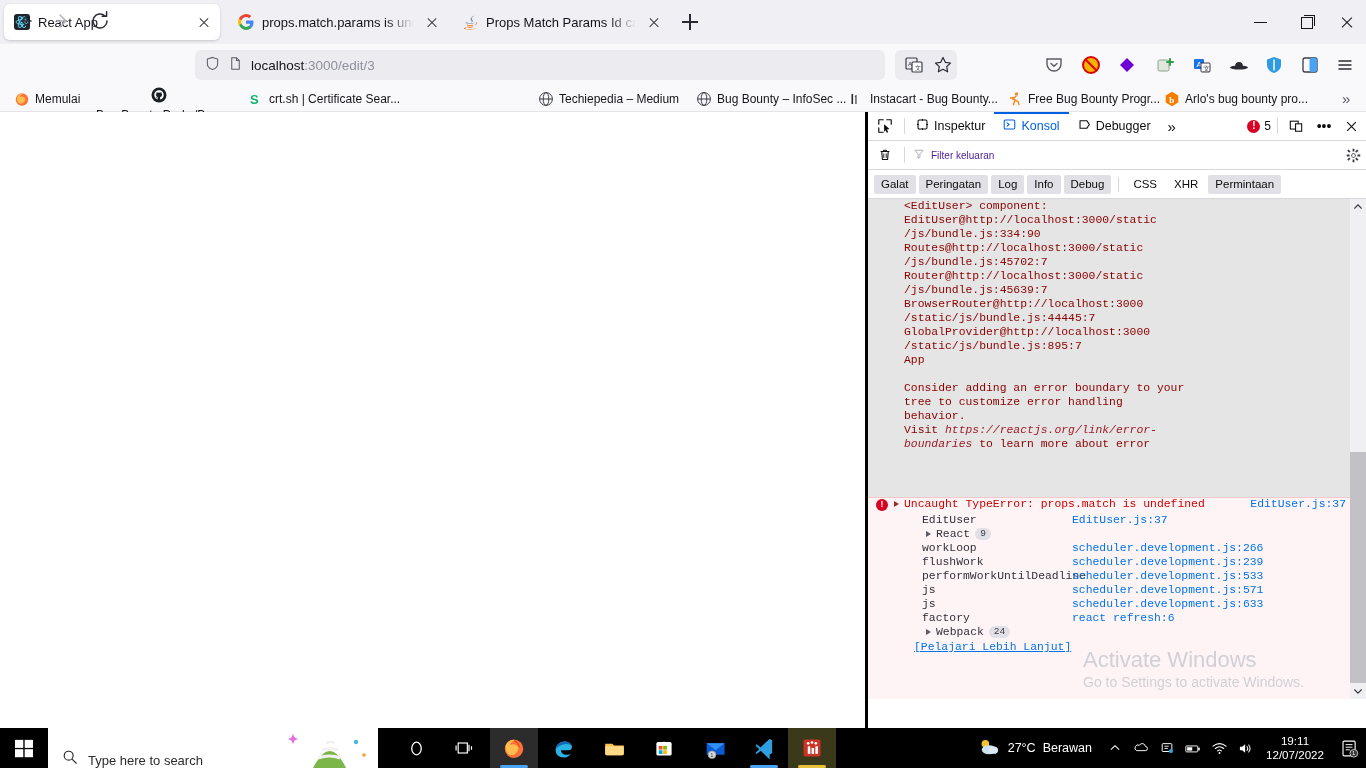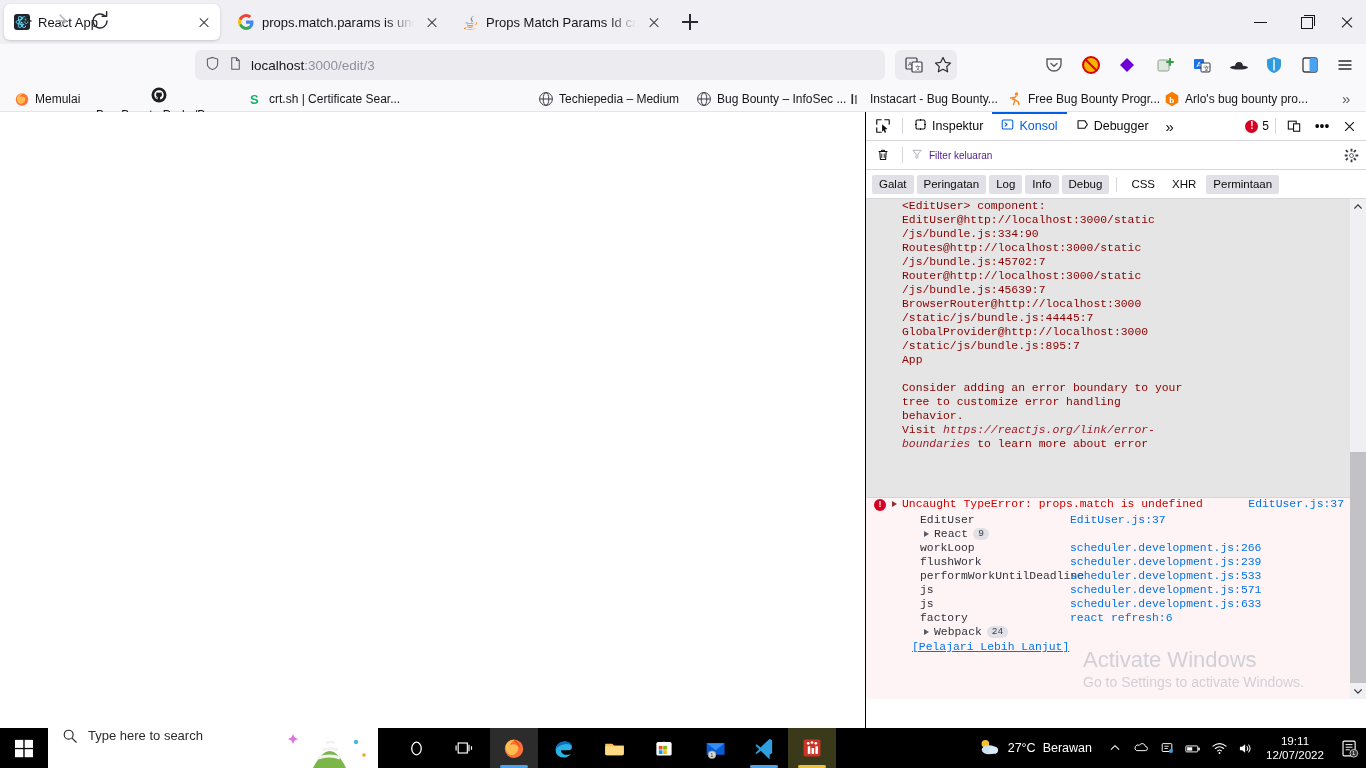--- a/index.html
+++ b/index.html
@@ -70,21 +70,21 @@
   .bm { position:absolute; top:1px; height:24px; display:flex; align-items:center; gap:5px;
         font-size:12px; color:#15141a; white-space:nowrap; padding:0 4px; border-radius:4px; }
   .bm .bico { width:16px; height:16px; flex:0 0 16px; display:block; }
   .bmchev { position:absolute; right:6px; top:4px; width:18px; height:18px; color:#15141a; }
 
   
   .pagearea { position:absolute; left:0; top:112px; width:865px; height:616px; background:#ffffff; }
 
   
   .devtools { position:absolute; left:865px; top:112px; width:501px; height:616px;
-              background:#ffffff; border-left:1px solid #000000; font-size:12px; color:#0c0c0d; }
+              background:#ffffff; border-left:3px solid #000000; font-size:12px; color:#0c0c0d; }
   .dt-toolbar { position:absolute; left:0; top:0; width:500px; height:29px;
                 border-bottom:1px solid #d7d7db; display:flex; align-items:center; }
   .dt-pickbtn { width:34px; height:28px; display:flex; align-items:center; justify-content:center; }
   .dt-sep { width:1px; height:16px; background:#d7d7db; margin:0 2px; }
   .dt-tab { height:28px; display:flex; align-items:center; gap:5px; padding:0 9px; font-size:12.5px; color:#0c0c0d; }
   .dt-tab.active { color:#0060df; box-shadow:inset 0 2px 0 #0060df; }
   .dt-more { padding:0 8px; font-size:15px; color:#0c0c0d; }
   .dt-right { margin-left:auto; display:flex; align-items:center; gap:4px; padding-right:6px; }
   .errbadge { display:flex; align-items:center; gap:4px; font-size:12px; color:#0c0c0d; }
   .errdot { width:13px; height:13px; border-radius:50%; background:#d70022; color:#fff;
@@ -145,21 +145,21 @@
   
   .watermark { position:absolute; left:1055px; top:648px; width:300px; color:#d0d0d6;
                pointer-events:none; text-align:left; font-family:"Liberation Sans", sans-serif;margin-left:28px; }
   .wm1 { font-size:22px; line-height:24px; }
   .wm2 { font-size:14px; line-height:20px; }
 
   
   .taskbar { position:absolute; left:0; top:728px; width:1366px; height:40px; background:#000000; }
   .startbtn { position:absolute; left:0; top:0; width:48px; height:40px; display:flex; align-items:center; justify-content:center; }
   .searchbox { position:absolute; left:48px; top:0; width:330px; height:40px; background:#ffffff;
-               display:flex; align-items:flex-start; gap:10px; padding-left:14px;
+               display:flex; align-items:flex-end; gap:10px; padding-left:14px;
                font-size:13px; color:#2b2b2b; overflow:hidden; }
   .searchhill { position:absolute; right:0; bottom:0; width:110px; height:40px; overflow:hidden; }
   .tbapp { position:absolute; top:0; width:48px; height:40px; display:flex; align-items:center; justify-content:center; }
   .tbapp.sel { background:#2c2c2c; }
   .tbapp .underline { position:absolute; bottom:0; left:10px; width:28px; height:3px; border-radius:2px; }
   .tray { position:absolute; right:0; top:0; height:40px; display:flex; align-items:center; gap:0; color:#ffffff; }
   .weather { display:flex; align-items:center; gap:7px; font-size:12.5px; color:#fff; padding-right:10px; }
   .trayicon { width:26px; height:40px; display:flex; align-items:center; justify-content:center; }
   .clock { width:74px; text-align:center; font-size:11.6px; line-height:14px; color:#fff; }
   .notifbtn { width:34px; height:40px; display:flex; align-items:center; justify-content:center; position:relative; }

